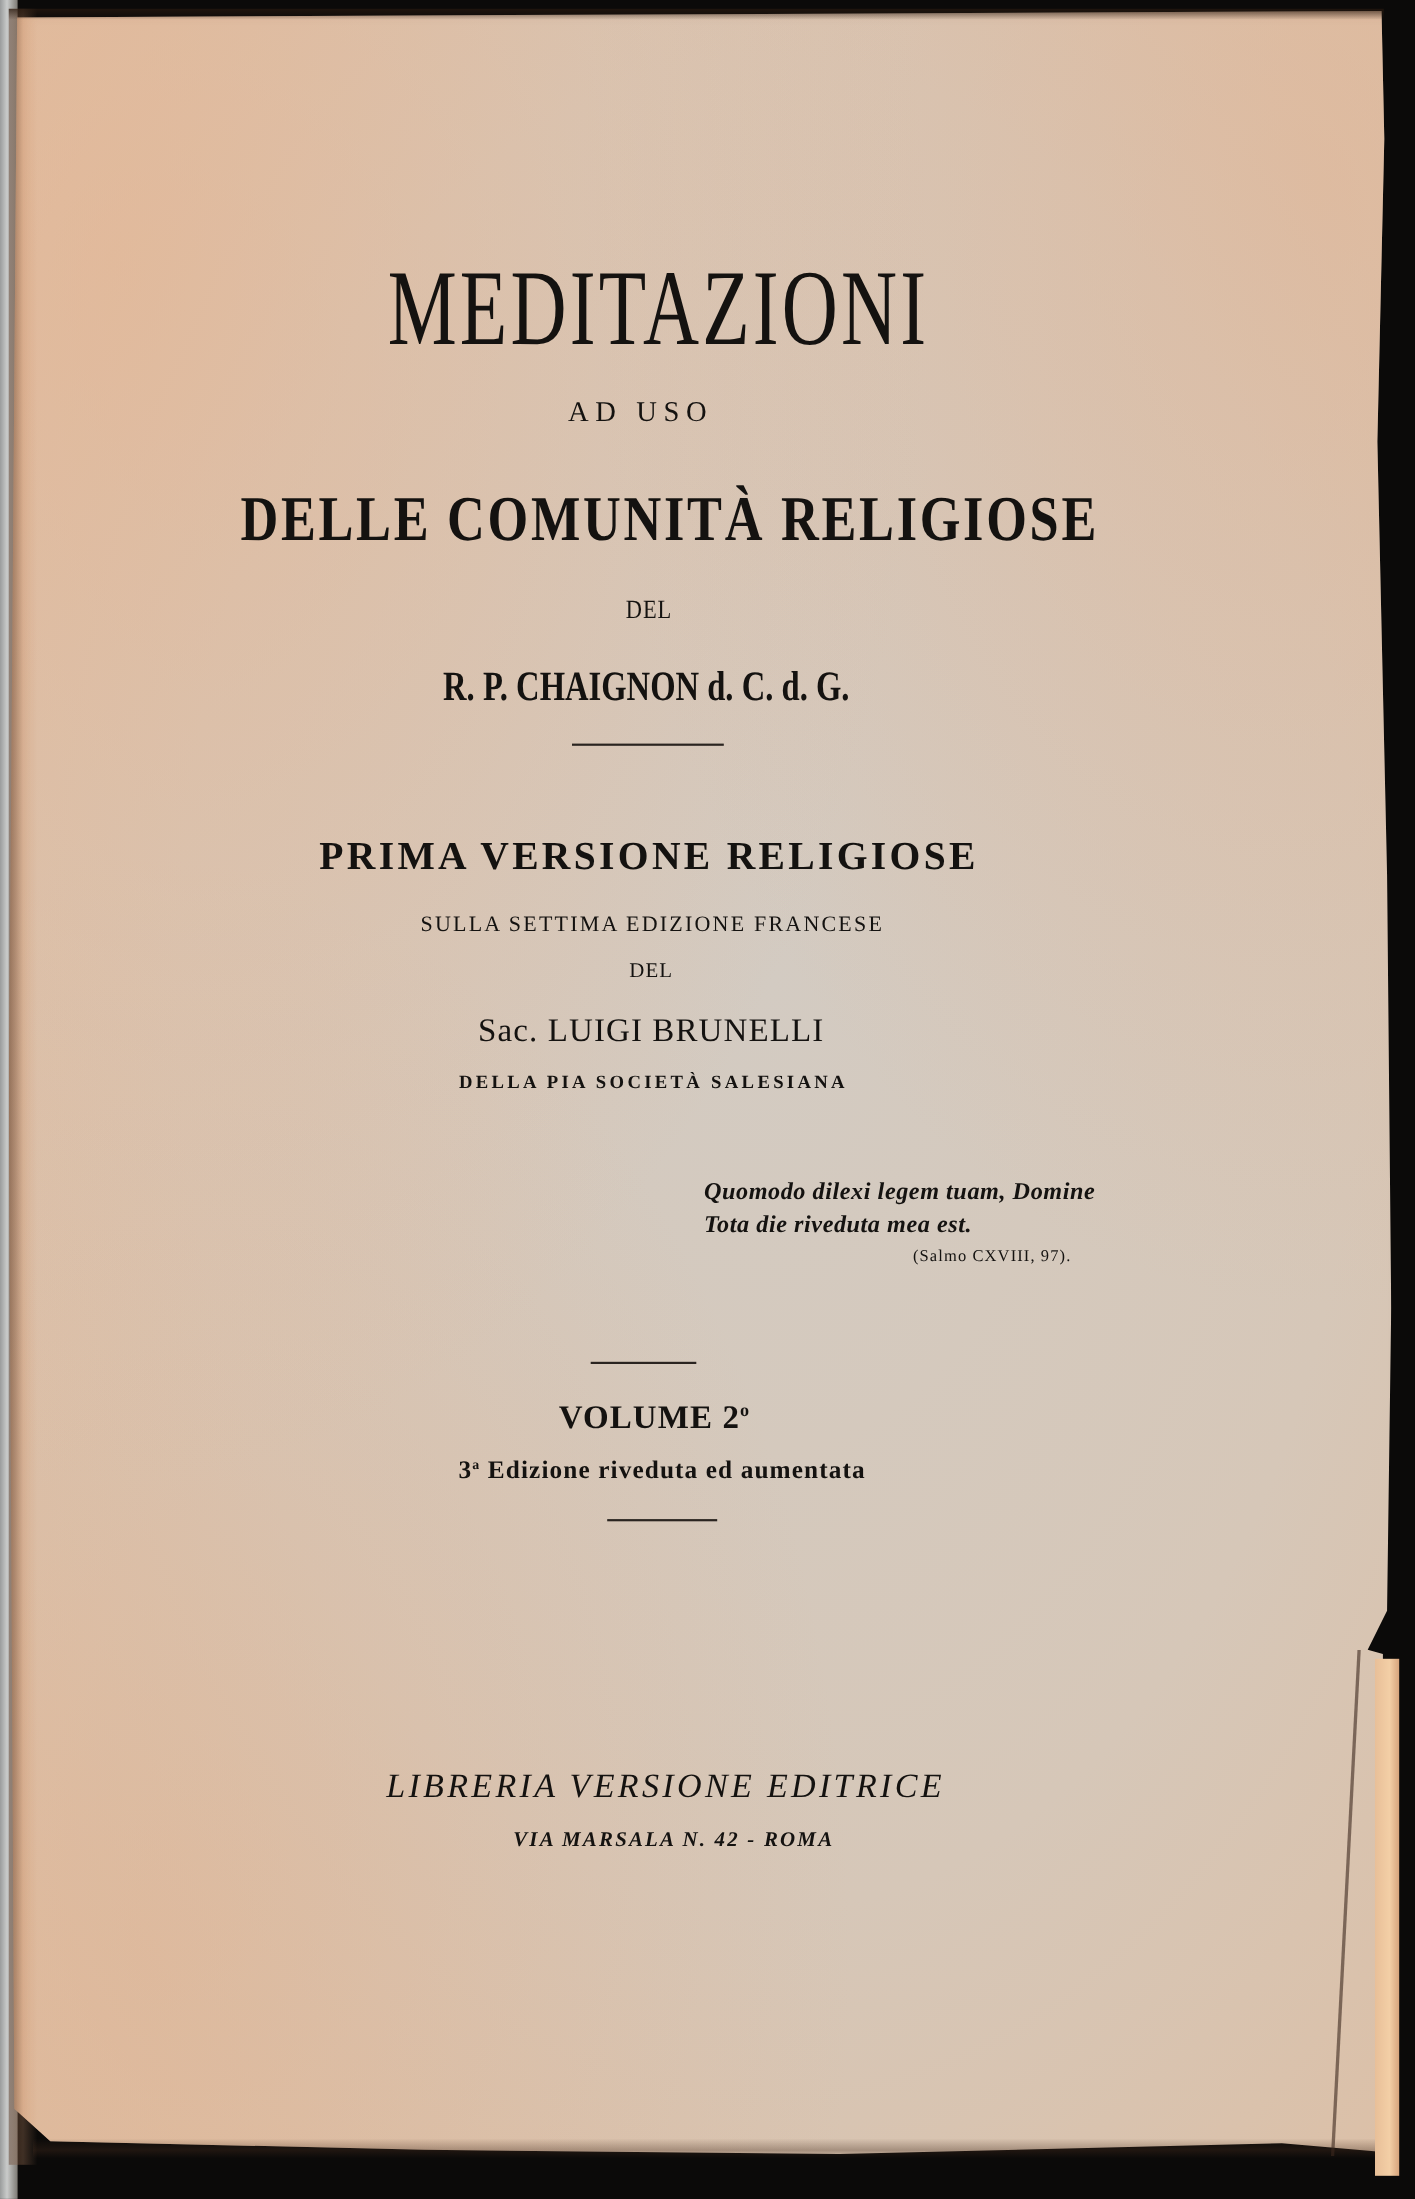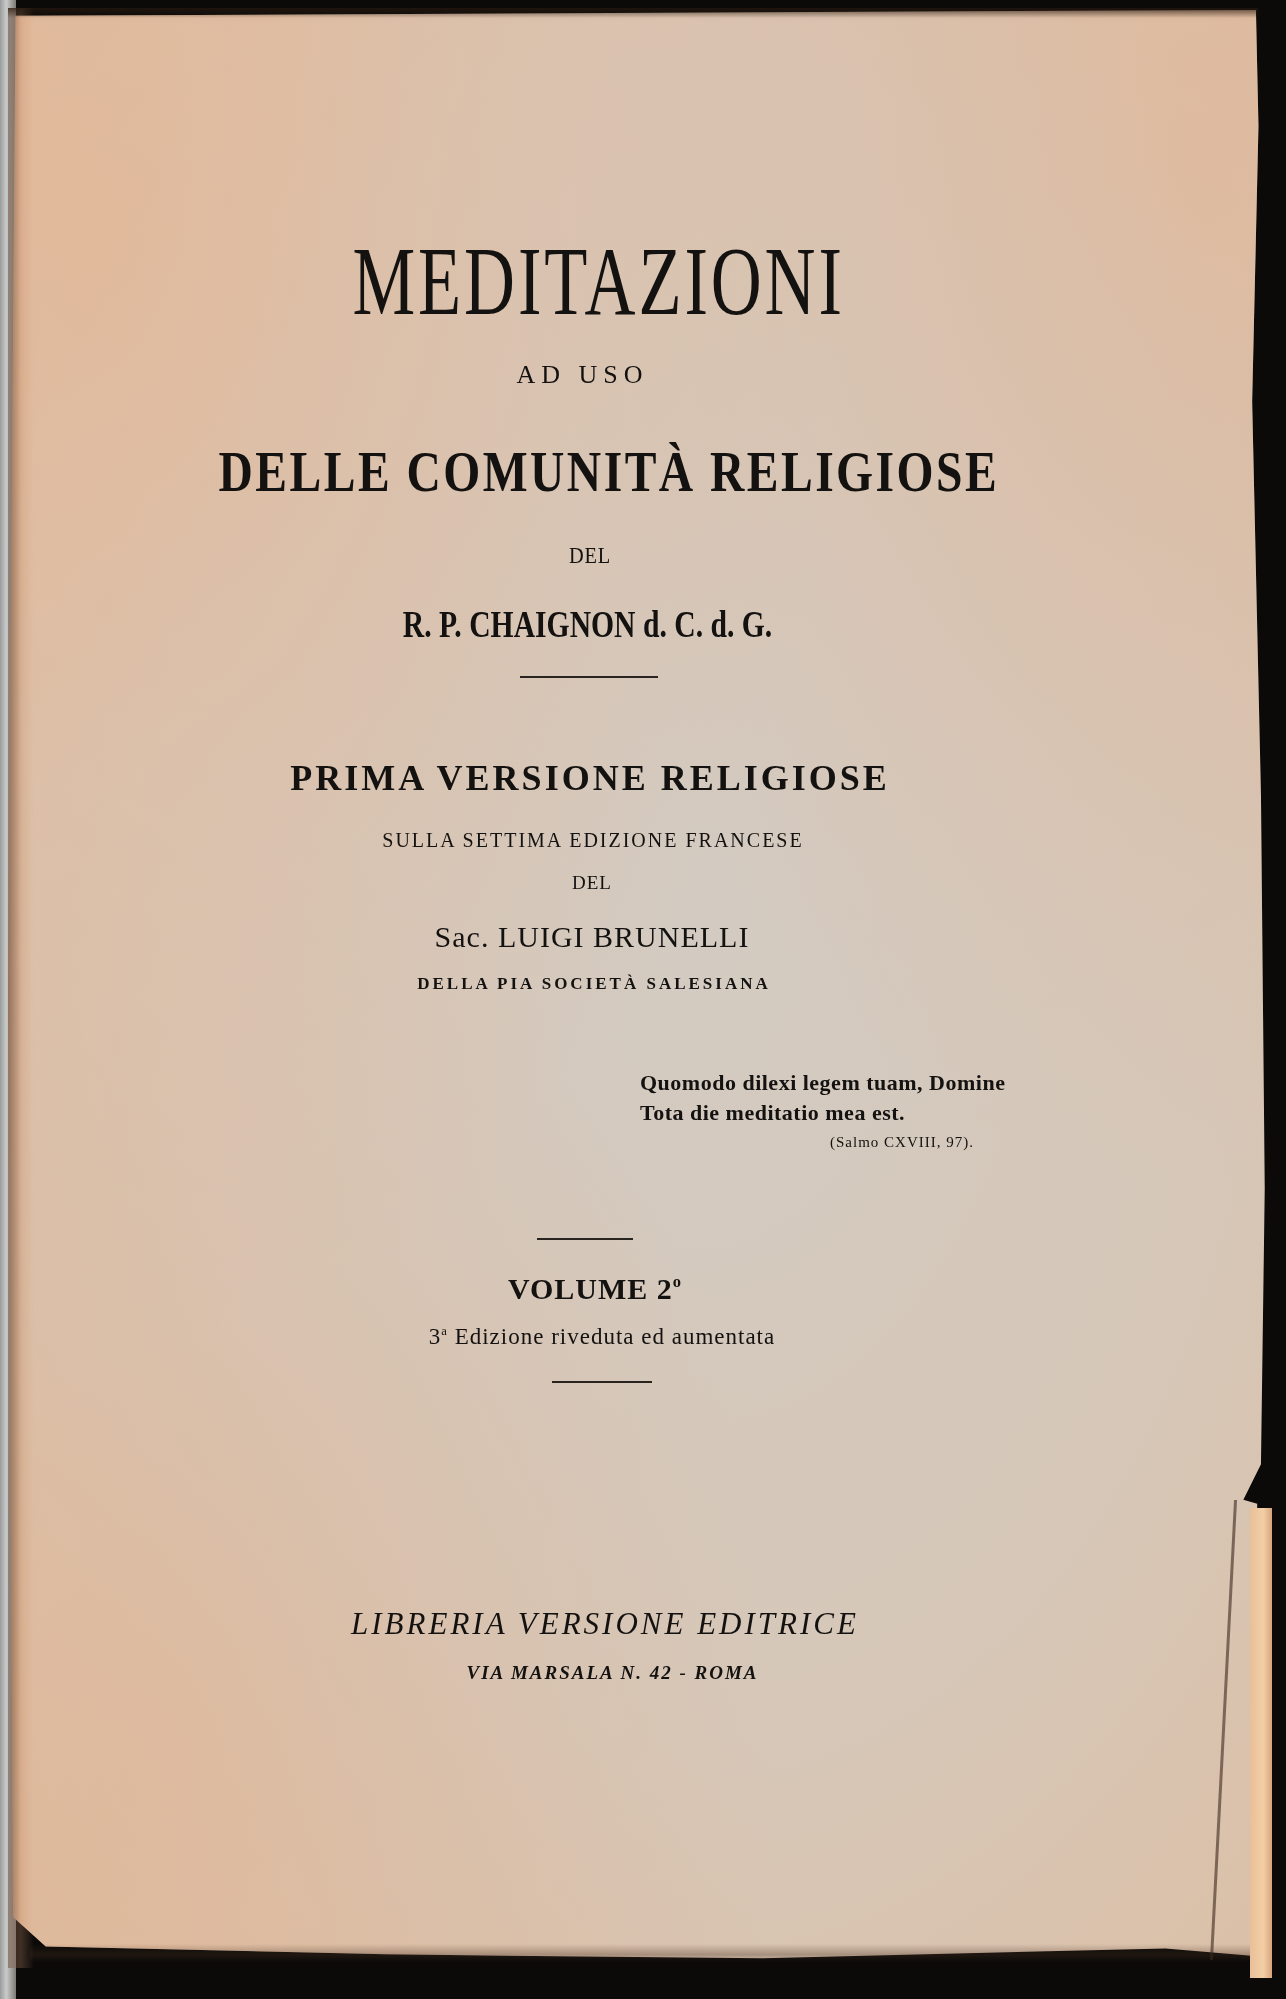--- a/index.html
+++ b/index.html
@@ -64,29 +64,29 @@
     transform: scaleX(0.78); transform-origin: center;
   }
   .rule { position: absolute; height: 2px; background: #2a2420; }
   .rule1 { top: 676px; left: 520px; width: 138px; }
   .prima { top: 760px; left: 272px; width: 636px; font-size: 36px; font-weight: bold; letter-spacing: 3px; }
   .sulla { top: 830px; left: 356px; width: 474px; font-size: 20px; font-weight: normal; letter-spacing: 2px; }
   .del2 { top: 873px; left: 560px; width: 64px; font-size: 19px; letter-spacing: 1px; }
   .trans { top: 922px; left: 412px; width: 360px; font-size: 30px; font-weight: normal; letter-spacing: 1px; }
   .della { top: 975px; left: 394px; width: 400px; font-size: 17px; font-weight: bold; letter-spacing: 3px; }
   .epi {
-    position: absolute; left: 640px; font-weight: bold;
+    position: absolute; left: 640px; font-style: italic; font-weight: bold;
     font-size: 22px; white-space: nowrap; line-height: 1; letter-spacing: 0.5px;
   }
   .epi1 { top: 1072px; }
   .epi2 { top: 1102px; }
   .epi-ref { position: absolute; left: 830px; top: 1134px; font-size: 15px; font-weight: normal; letter-spacing: 1px; white-space: nowrap; }
   .rule2 { top: 1238px; left: 537px; width: 96px; }
   .volume { top: 1274px; left: 480px; width: 230px; font-size: 30px; font-weight: bold; letter-spacing: 1px; }
-  .edition { top: 1325px; left: 370px; width: 464px; font-size: 23px; font-weight: normal; letter-spacing: 1px; }
+  .edition { top: 1325px; left: 370px; width: 464px; font-size: 23px; font-weight: bold; letter-spacing: 1px; }
   .rule3 { top: 1381px; left: 552px; width: 100px; }
   .publisher { top: 1608px; left: 325px; width: 560px; font-size: 31px; font-style: italic; letter-spacing: 3px; }
   .address { top: 1663px; left: 445px; width: 335px; font-size: 19px; font-style: italic; font-weight: bold; letter-spacing: 2px; }
   sup { font-size: 0.55em; vertical-align: 0.7em; }
 </style>
 </head>
 <body>
 
 <div class="glass"></div>
 <div class="cover"></div>
@@ -103,21 +103,21 @@
 <div class="line author">R. P. CHAIGNON d. C. d. G.</div>
 <div class="rule rule1"></div>
 
 <div class="line prima">PRIMA VERSIONE RELIGIOSE</div>
 <div class="line sulla">SULLA SETTIMA EDIZIONE FRANCESE</div>
 <div class="line del2">DEL</div>
 <div class="line trans">Sac. LUIGI BRUNELLI</div>
 <div class="line della">DELLA PIA SOCIETÀ SALESIANA</div>
 
 <div class="epi epi1">Quomodo dilexi legem tuam, Domine</div>
-<div class="epi epi2">Tota die meditatio mea est.</div>
+<div class="epi epi2">Tota die riveduta mea est.</div>
 <div class="epi-ref">(Salmo CXVIII, 97).</div>
 
 <div class="rule rule2"></div>
 <div class="line volume"><span>VOLUME 2</span><sup>o</sup></div>
 <div class="line edition"><span>3</span><sup>a</sup><span> Edizione riveduta ed aumentata</span></div>
 <div class="rule rule3"></div>
 
 <div class="line publisher">LIBRERIA VERSIONE EDITRICE</div>
 <div class="line address">VIA MARSALA N. 42 - ROMA</div>
 

